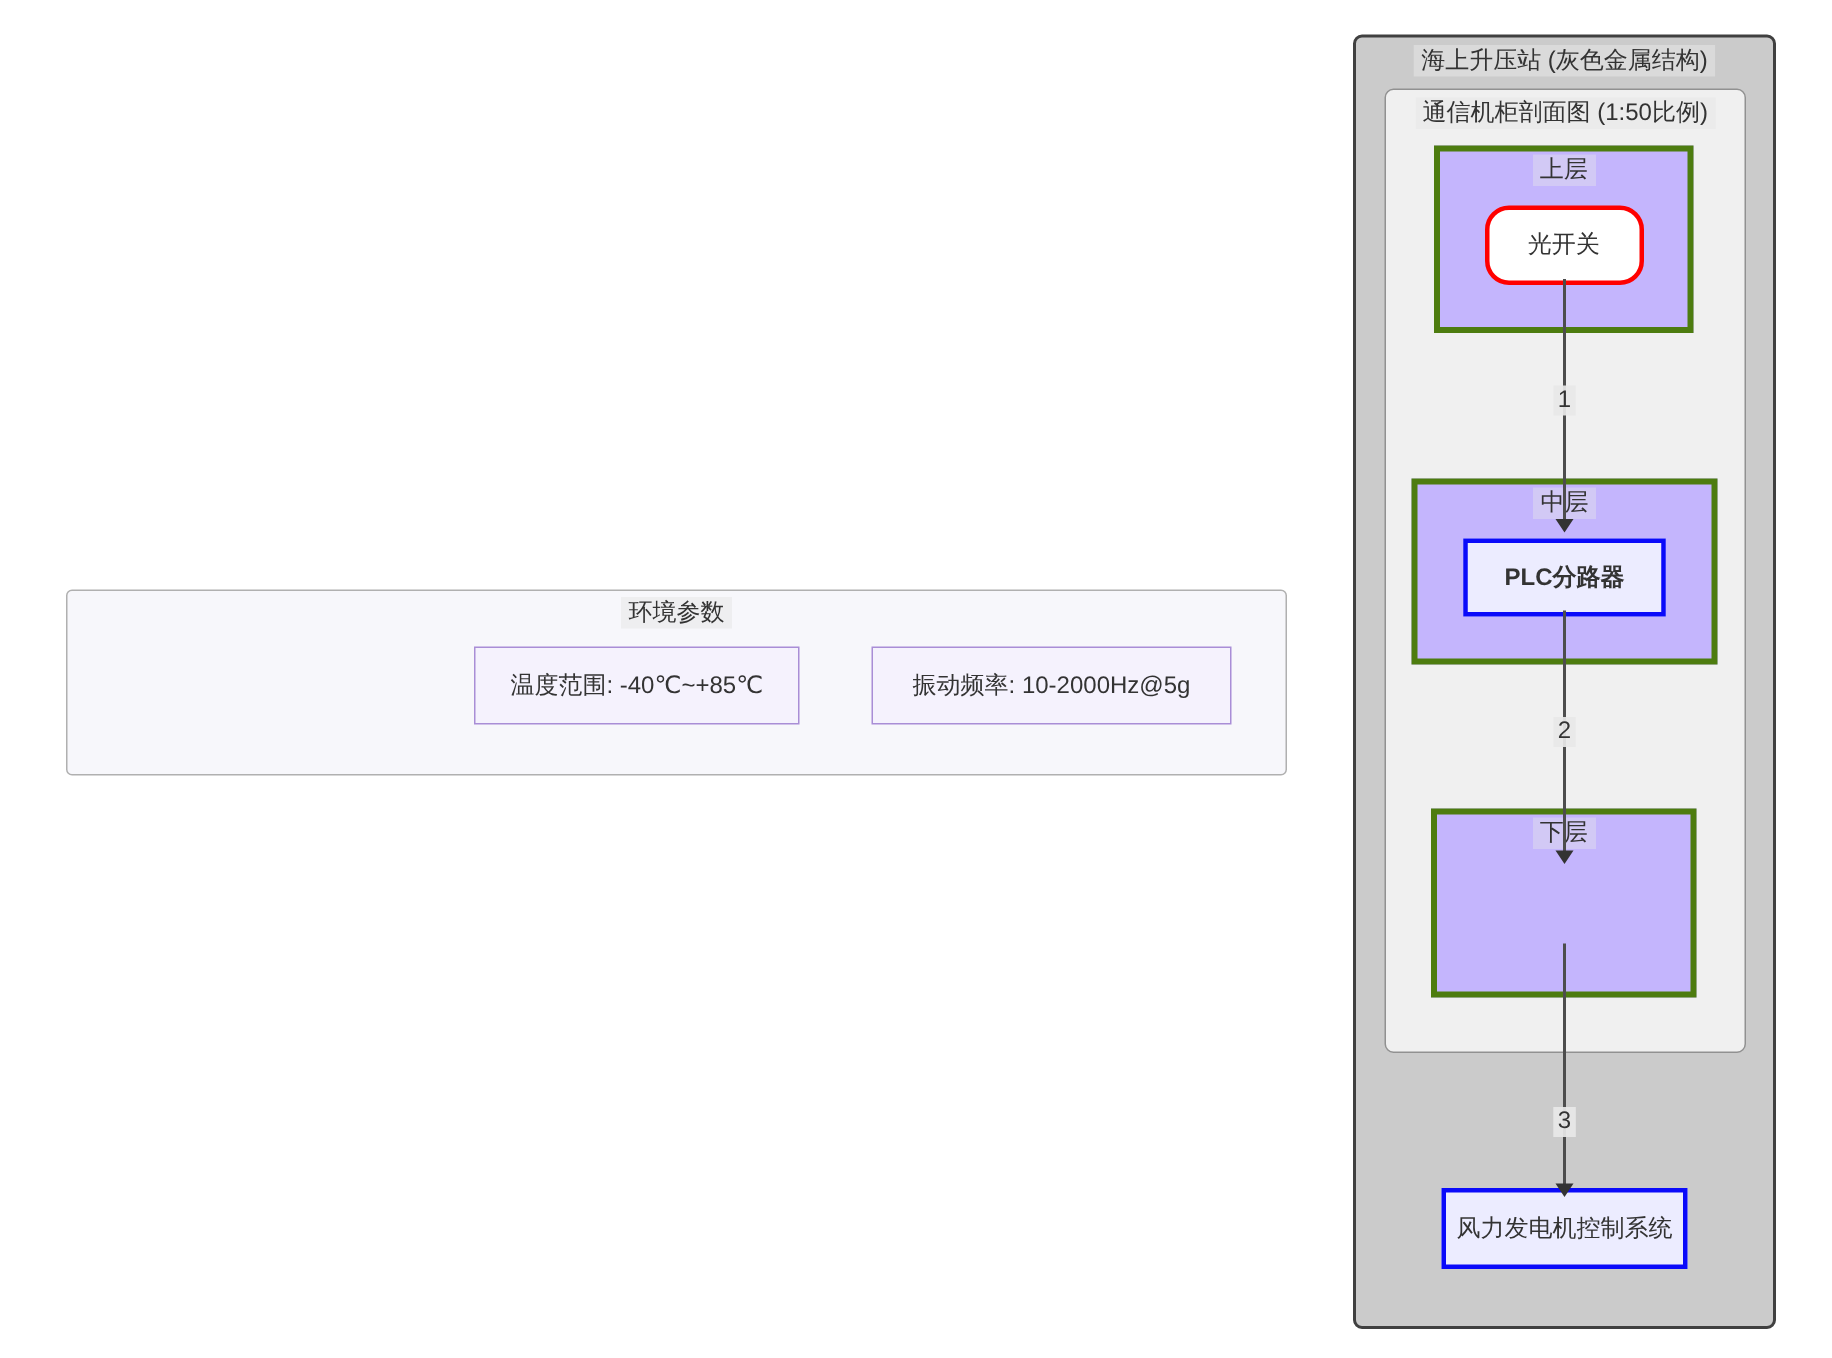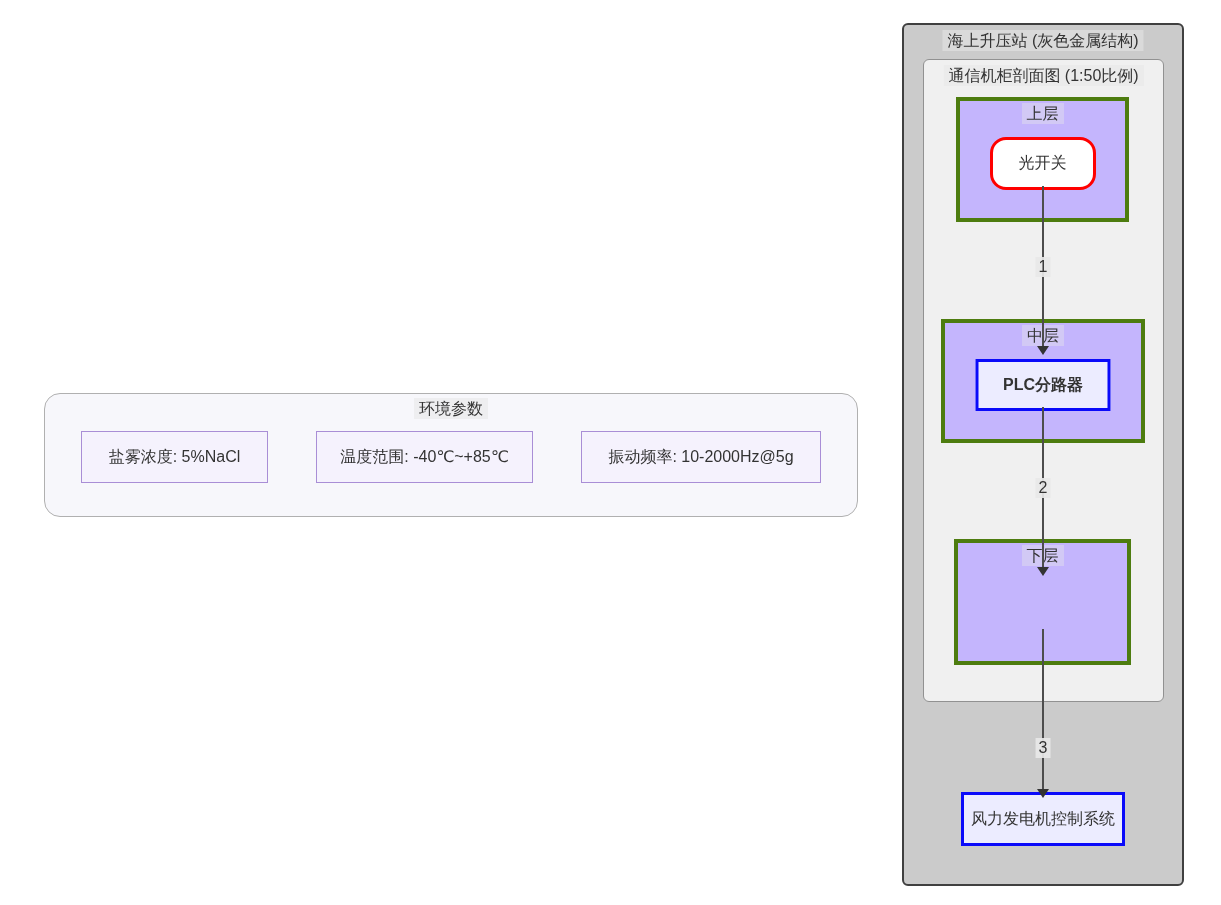--- a/index.html
+++ b/index.html
@@ -16,21 +16,21 @@
     overflow: hidden;
     font-size: 16px;
   }
   .abs { position: absolute; }
 
   
   .env-box {
     left: 44px; top: 393px; width: 814px; height: 124px;
     background: #f7f7fb;
     border: 1px solid #b0b0b0;
-    border-radius: 16px;
+    border-radius: 4px;
   }
   .group-title {
     position: absolute;
     left: 50%; transform: translateX(-50%);
     white-space: nowrap;
     background: rgba(232,232,232,0.55);
     padding: 1px 5px;
     line-height: 19px;
     text-align: center;
   }
@@ -121,21 +121,20 @@
   .edge-label-2 { top: 488px; }
   .edge-label-3 { top: 748px; }
 </style>
 </head>
 <body>
 
 <div class="page">
 
   <section class="abs env-box">
     <div class="group-title">环境参数</div>
-    <div class="env-item env-item-1">盐雾浓度: 5%NaCl</div>
     <div class="env-item env-item-2">温度范围: -40℃~+85℃</div>
     <div class="env-item env-item-3">振动频率: 10-2000Hz@5g</div>
   </section>
 
   <section class="abs station-box">
     <div class="group-title">海上升压站 (灰色金属结构)</div>
 
     <section class="cabinet-box">
       <div class="group-title">通信机柜剖面图 (1:50比例)</div>
 

